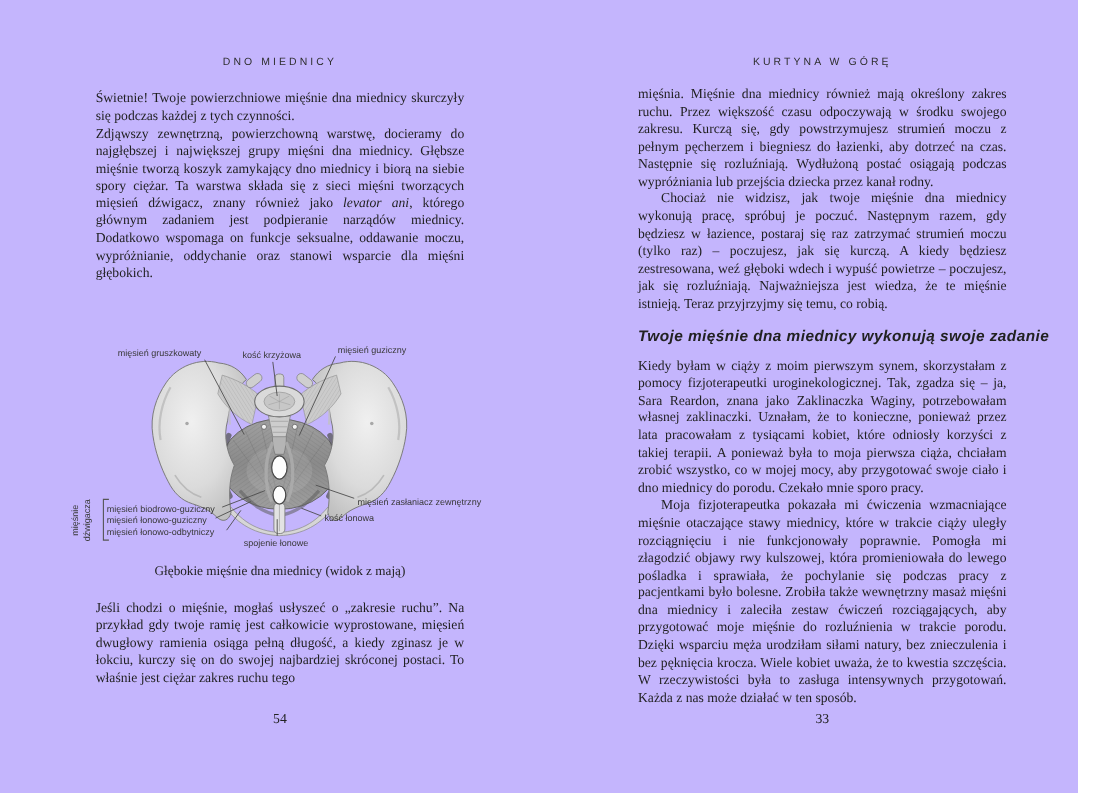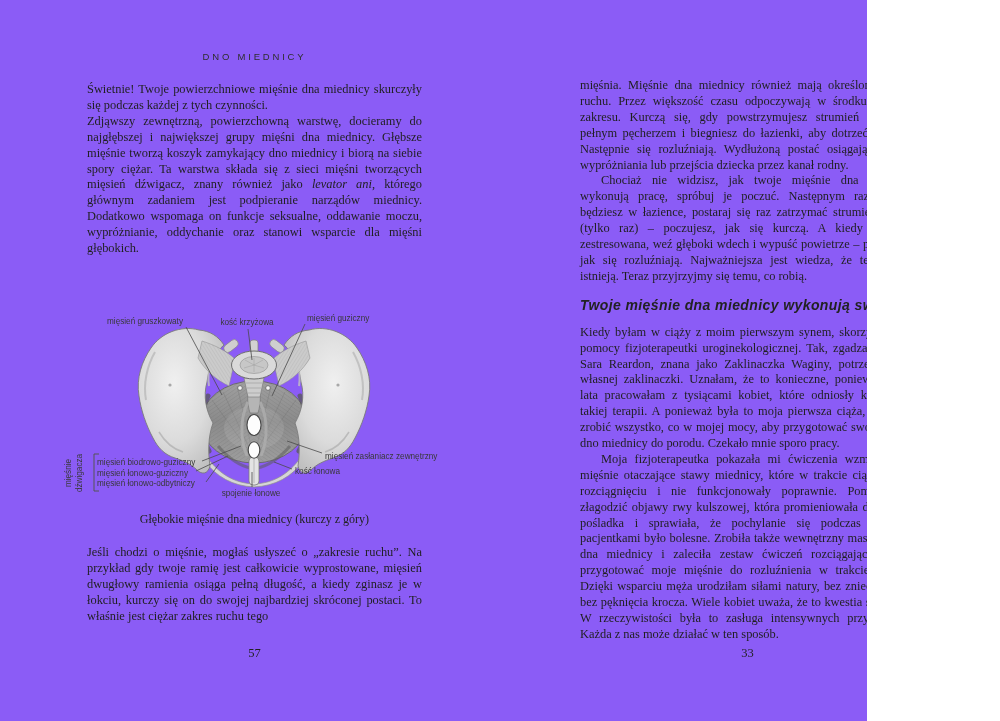--- a/index.html
+++ b/index.html
@@ -1,16 +1,16 @@
 <!DOCTYPE html>
 <html lang="pl"><head>
 <meta charset="utf-8">
 <style>
   html,body{margin:0;padding:0;background:#ffffff;}
-  .spread{position:relative;width:867px;height:721px;background:#8b5cf6;overflow:hidden;
+  .spread{position:relative;width:980px;height:721px;background:#c4b5fd;overflow:hidden;
           font-family:"Liberation Serif",serif;color:#1f1f1f;}
   .page{position:absolute;top:0;width:500px;height:721px;}
   .page-left{left:0;}
   .page-right{left:500px;}
   .running-head{position:absolute;top:51px;width:335px;text-align:center;
       font-family:"Liberation Sans",sans-serif;font-size:9.5px;font-weight:normal;
       letter-spacing:2.8px;color:#2e2e2e;white-space:nowrap;}
   .column{position:absolute;width:335px;font-size:12.4px;line-height:15.9px;
       text-align:justify;hyphens:auto;-webkit-hyphens:auto;}
   .column p{margin:0;}
@@ -168,30 +168,31 @@
         <text class="fig-label" x="42" y="186">mięsień łonowo-odbytniczy</text>
         <g transform="translate(16 173) rotate(-90)">
           <text class="fig-label" text-anchor="middle">mięśnie</text>
         </g>
         <g transform="translate(27 173) rotate(-90)">
           <text class="fig-label" text-anchor="middle">dźwigacza</text>
         </g>
       </svg>
     </div>
 
-    <div class="fig-caption">Głębokie mięśnie dna miednicy (kurczy z góry)</div>
+    <div class="fig-caption">Głębokie mięśnie dna miednicy (widok z mają)</div>
 
     <div class="column" style="top:545px;left:87px;">
       <p>Jeśli chodzi o mięśnie, mogłaś usłyszeć o „zakresie ruchu”. Na przykład gdy twoje ramię jest całkowicie wyprostowane, mięsień dwugłowy ramienia osiąga pełną długość, a kiedy zginasz je w łokciu, kurczy się on do swojej najbardziej skróconej postaci. To właśnie jest ciężar zakres ruchu tego</p>
     </div>
 
-    <div class="folio" style="left:87px;">57</div>
+    <div class="folio" style="left:87px;">54</div>
   </section>
 
   <section class="page page-right">
+    <div class="running-head" style="left:80px;">KURTYNA W GÓRĘ</div>
 
     <div class="column" style="top:78px;left:80px;">
       <p>mięśnia. Mięśnie dna miednicy również mają określony zakres ruchu. Przez większość czasu odpoczywają w środku swojego zakresu. Kurczą się, gdy powstrzymujesz strumień moczu z pełnym pęcherzem i biegniesz do łazienki, aby dotrzeć na czas. Następnie się rozluźniają. Wydłużoną postać osiągają podczas wypróżniania lub przejścia dziecka przez kanał rodny.</p>
       <p class="indent">Chociaż nie widzisz, jak twoje mięśnie dna miednicy wykonują pracę, spróbuj je poczuć. Następnym razem, gdy będziesz w łazience, postaraj się raz zatrzymać strumień moczu (tylko raz) – poczujesz, jak się kurczą. A kiedy będziesz zestresowana, weź głęboki wdech i wypuść powietrze – poczujesz, jak się rozluźniają. Najważniejsza jest wiedza, że te mięśnie istnieją. Teraz przyjrzyjmy się temu, co robią.</p>
       <h2 class="section-heading">Twoje mięśnie dna miednicy wykonują swoje zadanie</h2>
       <p>Kiedy byłam w ciąży z moim pierwszym synem, skorzystałam z pomocy fizjoterapeutki uroginekologicznej. Tak, zgadza się – ja, Sara Reardon, znana jako Zaklinaczka Waginy, potrzebowałam własnej zaklinaczki. Uznałam, że to konieczne, ponieważ przez lata pracowałam z tysiącami kobiet, które odniosły korzyści z takiej terapii. A ponieważ była to moja pierwsza ciąża, chciałam zrobić wszystko, co w mojej mocy, aby przygotować swoje ciało i dno miednicy do porodu. Czekało mnie sporo pracy.</p>
       <p class="indent">Moja fizjoterapeutka pokazała mi ćwiczenia wzmacniające mięśnie otaczające stawy miednicy, które w trakcie ciąży uległy rozciągnięciu i nie funkcjonowały poprawnie. Pomogła mi złagodzić objawy rwy kulszowej, która promieniowała do lewego pośladka i sprawiała, że pochylanie się podczas pracy z pacjentkami było bolesne. Zrobiła także wewnętrzny masaż mięśni dna miednicy i zaleciła zestaw ćwiczeń rozciągających, aby przygotować moje mięśnie do rozluźnienia w trakcie porodu. Dzięki wsparciu męża urodziłam siłami natury, bez znieczulenia i bez pęknięcia krocza. Wiele kobiet uważa, że to kwestia szczęścia. W rzeczywistości była to zasługa intensywnych przygotowań. Każda z nas może działać w ten sposób.</p>
     </div>
 
     <div class="folio" style="left:80px;text-align:center;">33</div>

